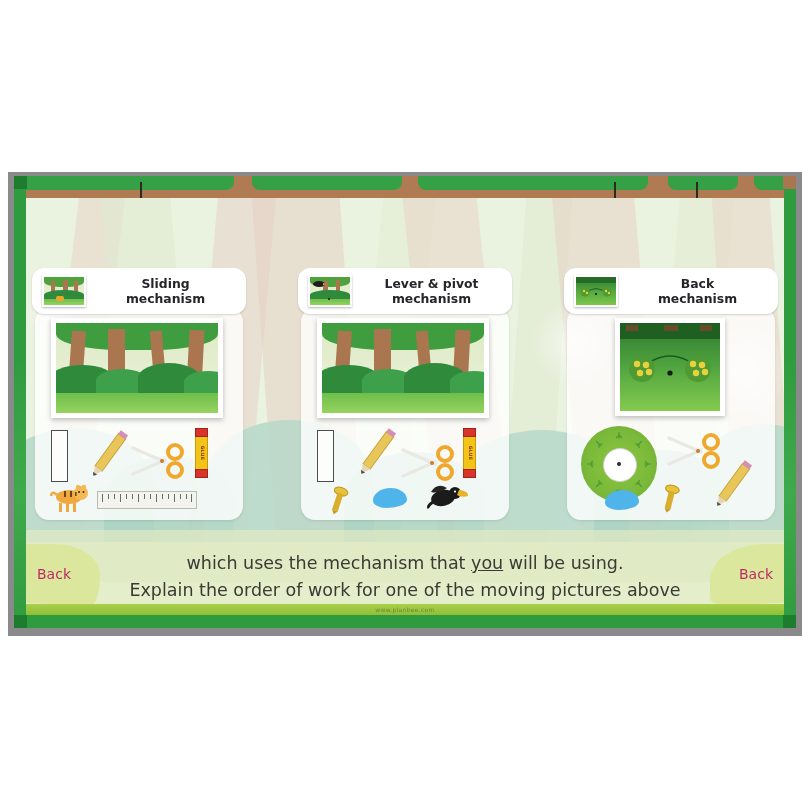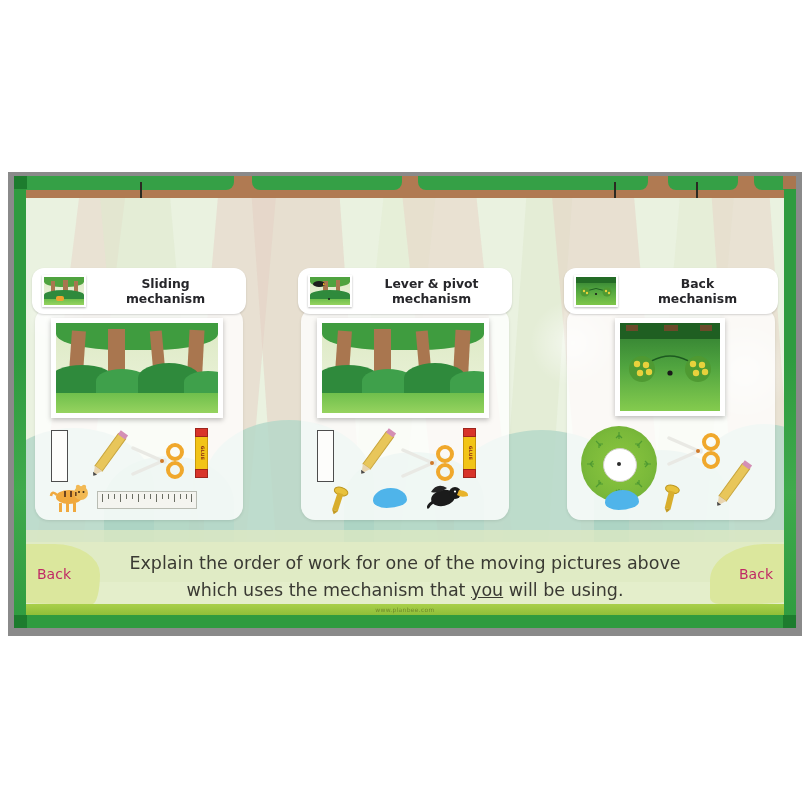--- a/index.html
+++ b/index.html
@@ -487,24 +487,24 @@
             </g>
           </svg>
 
           <div class="gluedot" style="left:38px;top:182px;width:34px;height:20px;"></div>
         </div>
       </div>
 
     </div>
 
     <div id="footer">
-      <div>Explain the order of work for one of the moving pictures above</div>
       <div>
         <span>which uses the mechanism that </span><u>you</u><span> will be using.</span>
       </div>
+      <div>Explain the order of work for one of the moving pictures above</div>
     </div>
 
     <div class="leafbtn" id="back-btn">
       <span>Back</span>
     </div>
     <div class="leafbtn" id="next-btn">
       <span>Back</span>
     </div>
 
     <div id="brandstrip">

